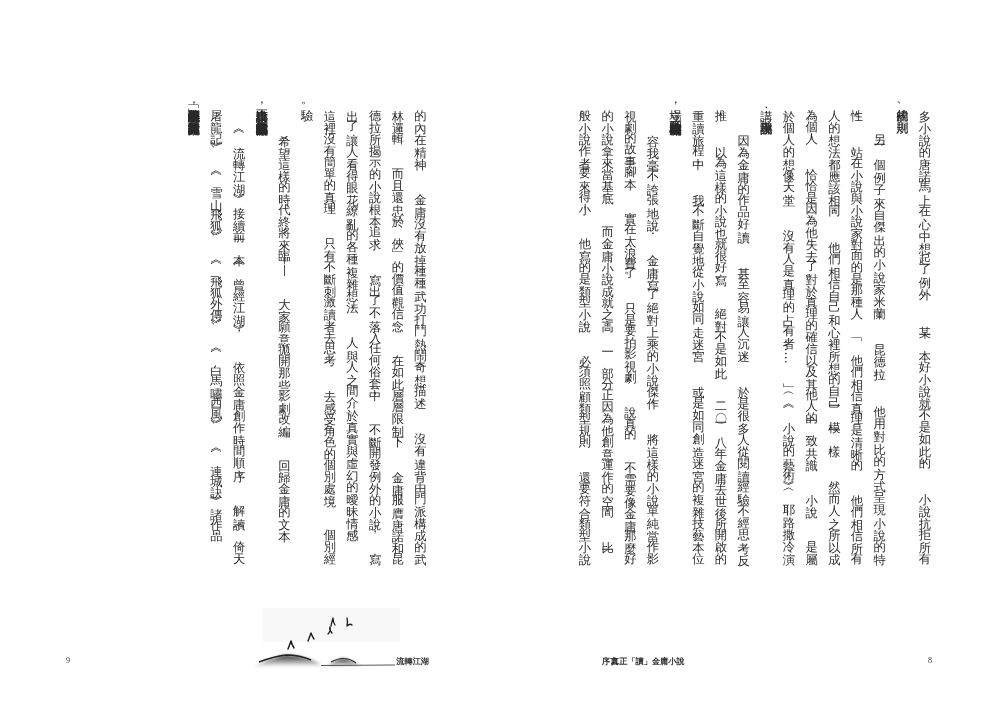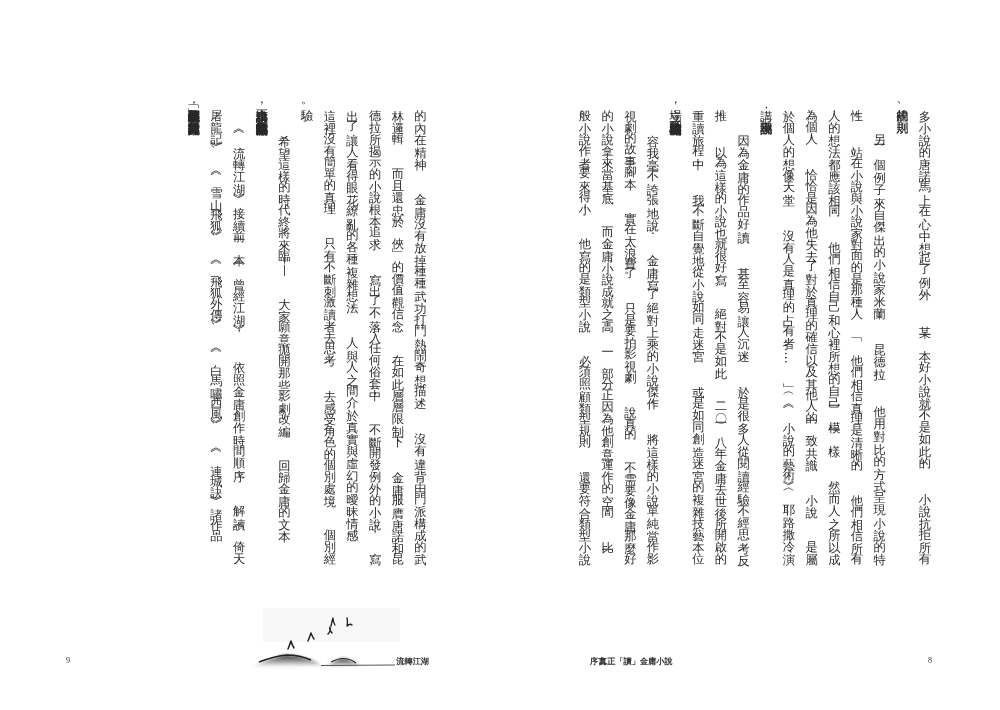--- a/index.html
+++ b/index.html
@@ -22,21 +22,21 @@
       color: #2a2a2a;
       text-align: start;
     }
     .col.full { text-align: justify; text-align-last: justify; text-justify: inter-character; }
     .col.indent { text-indent: 2em; }
 
     .footer-text {
       position: absolute; top: 655px;
       font-family: "DejaVu Serif", serif;
       font-size: 8.2px; line-height: 12px; font-weight: bold;
-      color: #333333; white-space: nowrap;
+      color: #333333; white-space: nowrap; margin-left: 12px;
     }
     .pnum {
       position: absolute; top: 655px;
       font-family: "Liberation Serif", serif;
       font-size: 8px; line-height: 12px; color: #333333;
     }
     .illustration { position: absolute; left: 225px; top: 600px; width: 180px; height: 75px; }
   </style>
 </head>
 <body>

